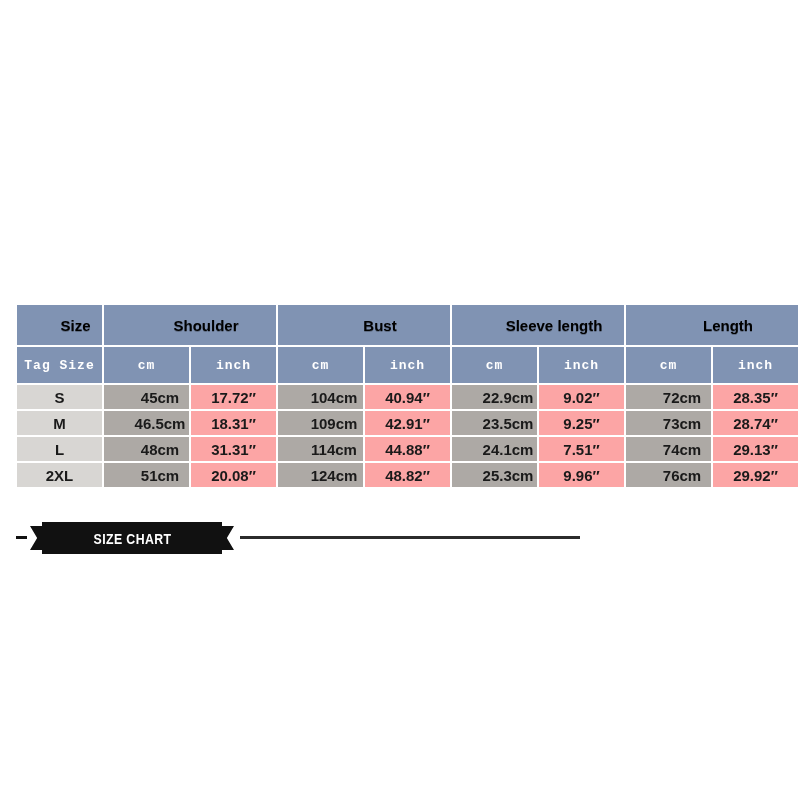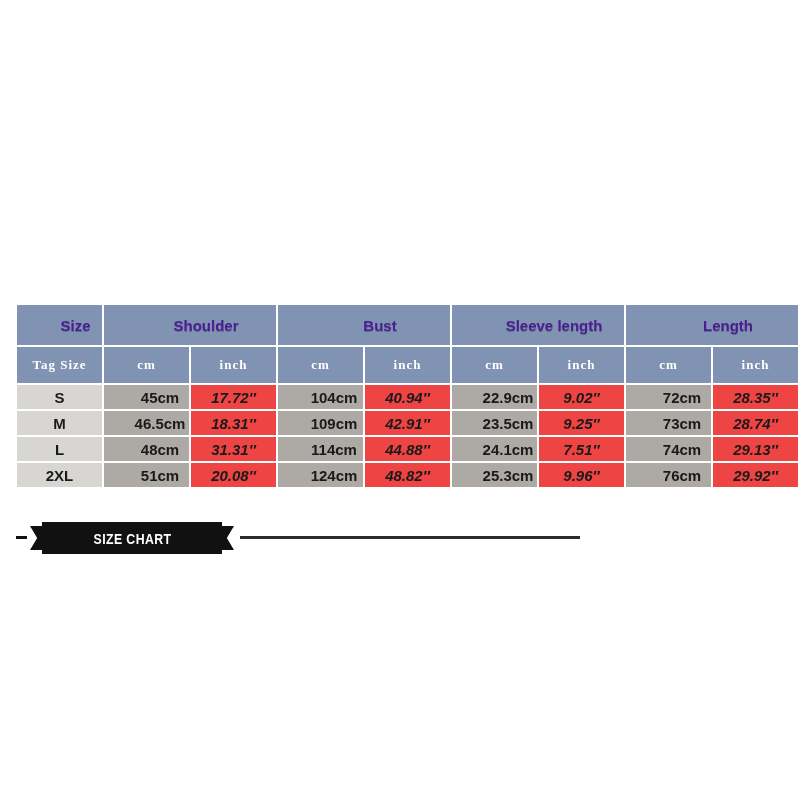--- a/index.html
+++ b/index.html
@@ -101,50 +101,50 @@
   .size-table td {
     padding: 0;
     margin: 0;
     text-align: center;
     vertical-align: middle;
   }
 
   
   .hdr-group th {
     background: #8093b3;
-    color: #4c1d95;
+    color: #000000;
     height: 40px;
     font-size: 15px;
     font-weight: 700;
     font-family: "Liberation Sans", sans-serif;
     text-shadow: 0 1px 0 rgba(0,0,0,0.25);
     padding-left: 32px;
   }
   
   .hdr-sub th {
     background: #8093b3;
     color: #ffffff;
     height: 36px;
     font-size: 13px;
     font-weight: 700;
-    font-family: Liberation Serif, serif;
+    font-family: Liberation Mono, monospace;
     letter-spacing: 1px;
   }
 
   
   .size-table tbody td {
     height: 24px;
     font-size: 15px;
     font-weight: 600;
     color: #1a1a1a;
     font-family: "Liberation Sans", sans-serif;
   }
   td.c-size  { background: #d8d6d3; }
   td.c-cm    { background: #ada9a5; padding-left: 27px; }
-  td.c-inch  { background: #ef4444; font-style: italic; }
+  td.c-inch  { background: #fca5a5; }
 </style>
 </head>
 <body>
 
 <div id="page">
 
   <div class="banner-row">
     <div class="banner-dash"></div>
     <div class="ribbon-tail-left"></div>
     <div class="ribbon-body">

